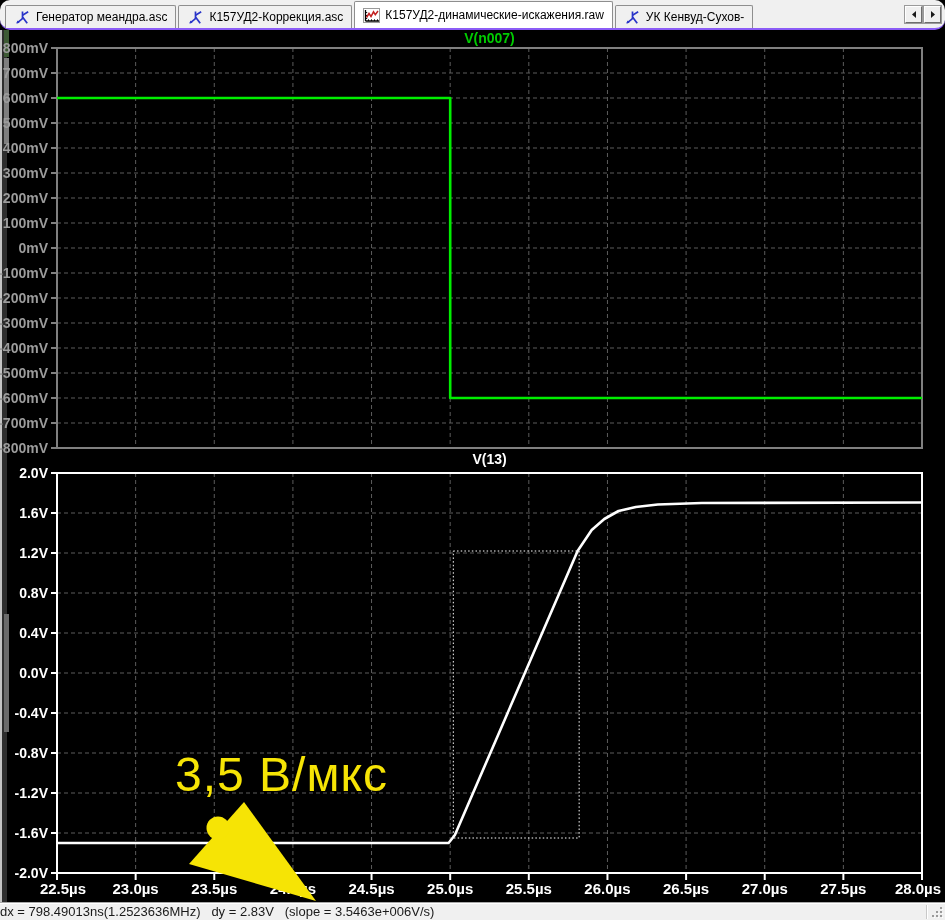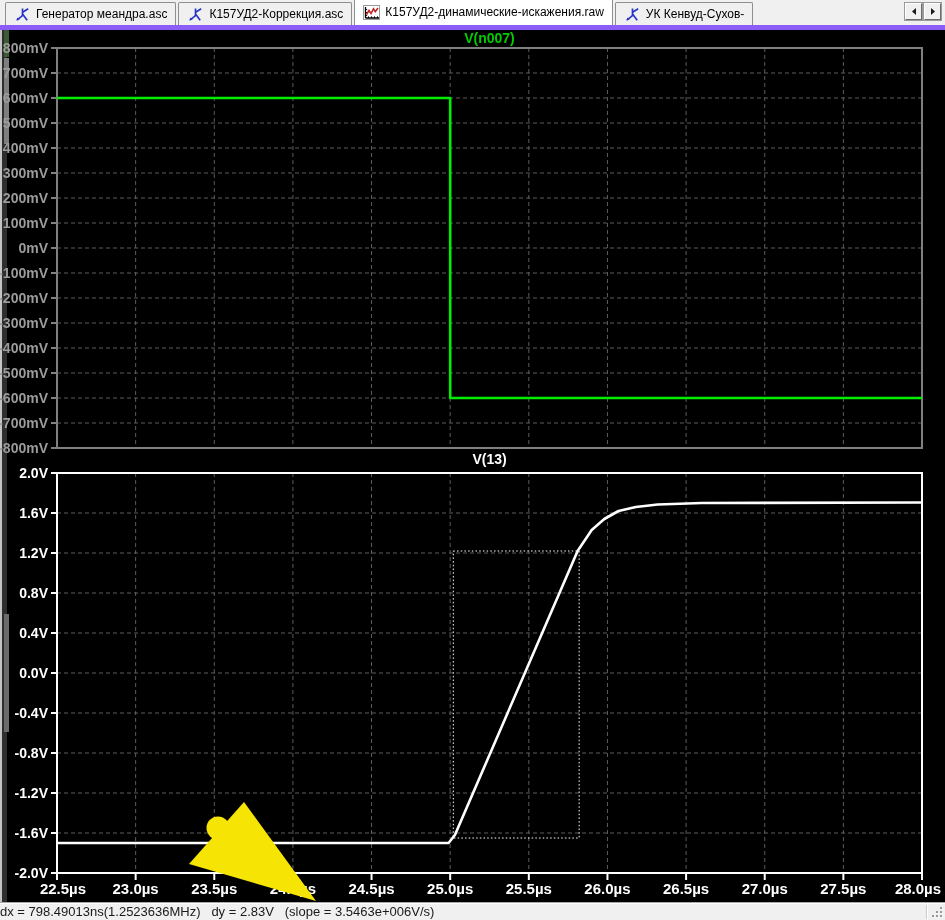--- a/index.html
+++ b/index.html
@@ -1,20 +1,20 @@
 <!DOCTYPE html>
 <html><head>
 <meta charset="utf-8">
 <style>
   html,body{margin:0;padding:0;background:#000;}
   .app{position:relative;width:945px;height:920px;overflow:hidden;background:#000;
        font-family:"Liberation Sans",sans-serif;}
   
   .tabbar{position:absolute;top:0;left:0;width:945px;height:30px;background:#f0f0f0;
-          box-sizing:border-box;display:flex;align-items:flex-end;border-bottom:5px solid #8b5cf6;}
+          box-sizing:border-box;display:flex;align-items:flex-end;border-bottom:2px solid #8b5cf6;border-radius:10px;}
   .tabs{display:flex;flex:1;min-width:0;align-items:flex-end;height:100%;padding-left:5px;overflow:hidden;}
   .tab{display:flex;align-items:center;gap:5px;height:22px;padding:0 8px;background:#f0f0f0;
        border:1px solid #8e8e8e;border-bottom:none;border-radius:2px 2px 0 0;margin-right:2px;
        font-size:12px;color:#000;white-space:nowrap;flex-shrink:0;cursor:default;}
   .tab.active{background:#ffffff;height:26px;}
   .tab:last-of-type{flex-shrink:1;min-width:0;overflow:hidden;}
   .tab-label{overflow:hidden;white-space:nowrap;}
   .tab-scroll{display:flex;gap:2px;align-items:center;padding:0 4px 5px 4px;}
   .scrollbtn{width:17px;height:17px;padding:0;display:flex;align-items:center;justify-content:center;
              background:#f0f0f0;border:1px solid;border-color:#ffffff #6d6d6d #6d6d6d #ffffff;
@@ -259,20 +259,21 @@
             <polyline points="57.0,813.0 448.6,813.0 454.9,805.0 577.6,521.0 591.7,500.0 604.3,489.0 618.5,481.0 635.8,477.0 657.8,474.5 701.8,473.0 922.0,472.5" fill="none" stroke="#ffffff" stroke-width="2.6" stroke-linejoin="round"></polyline>
             <text x="489.5" y="434" fill="#ffffff" font-size="14" text-anchor="middle">V(13)</text>
           </g>
         </g>
       <g id="arrow-group">
         <polygon id="arrow-poly" points="244,772 189,834 316,871" fill="#f6e405"></polygon>
         <circle id="arrow-circ" cx="218" cy="798" r="11.5" fill="#f6e405"></circle>
       </g>
     </svg>
 
+    <div class="annotation-text" style="color: rgb(246, 228, 5);">3,5 В/мкс</div>
   </div>
 
   <div class="statusbar">
     <span class="status-text">dx = 798.49013ns(1.2523636MHz)   dy = 2.83V   (slope = 3.5463e+006V/s)</span>
     <div class="status-sep"></div>
     <svg class="grip" width="13" height="13">
       <g fill="#9a9a9a">
         <rect x="9" y="9" width="2" height="2"></rect>
           <rect x="9" y="5" width="2" height="2"></rect>
           <rect x="9" y="1" width="2" height="2"></rect>

